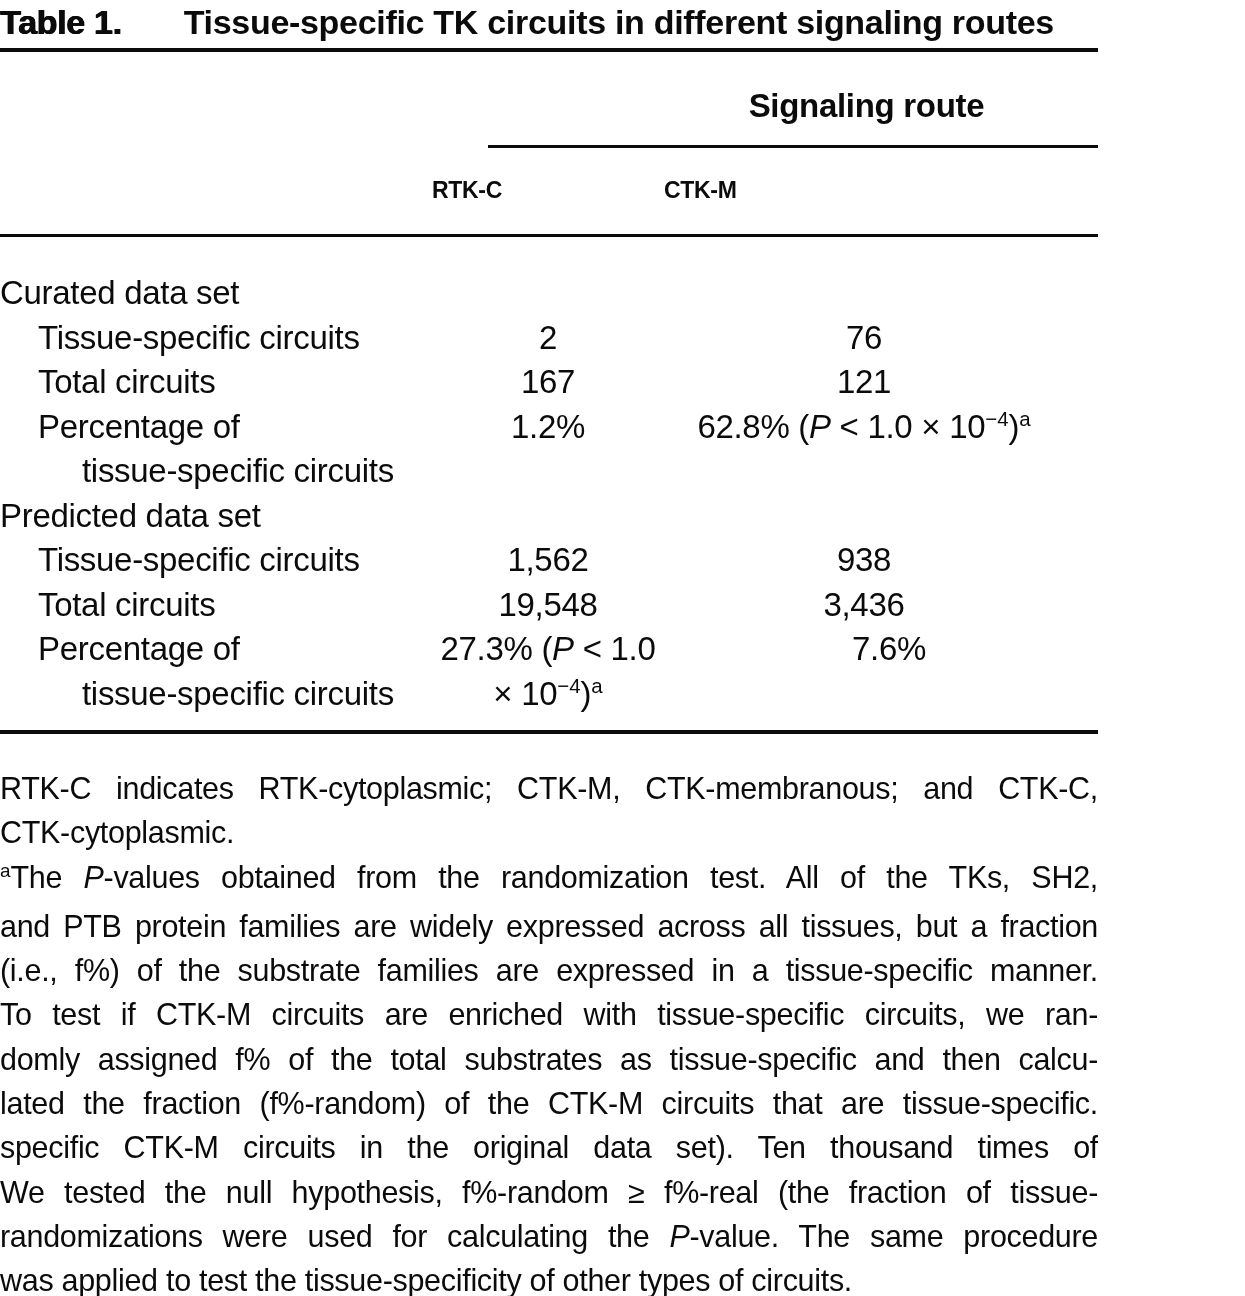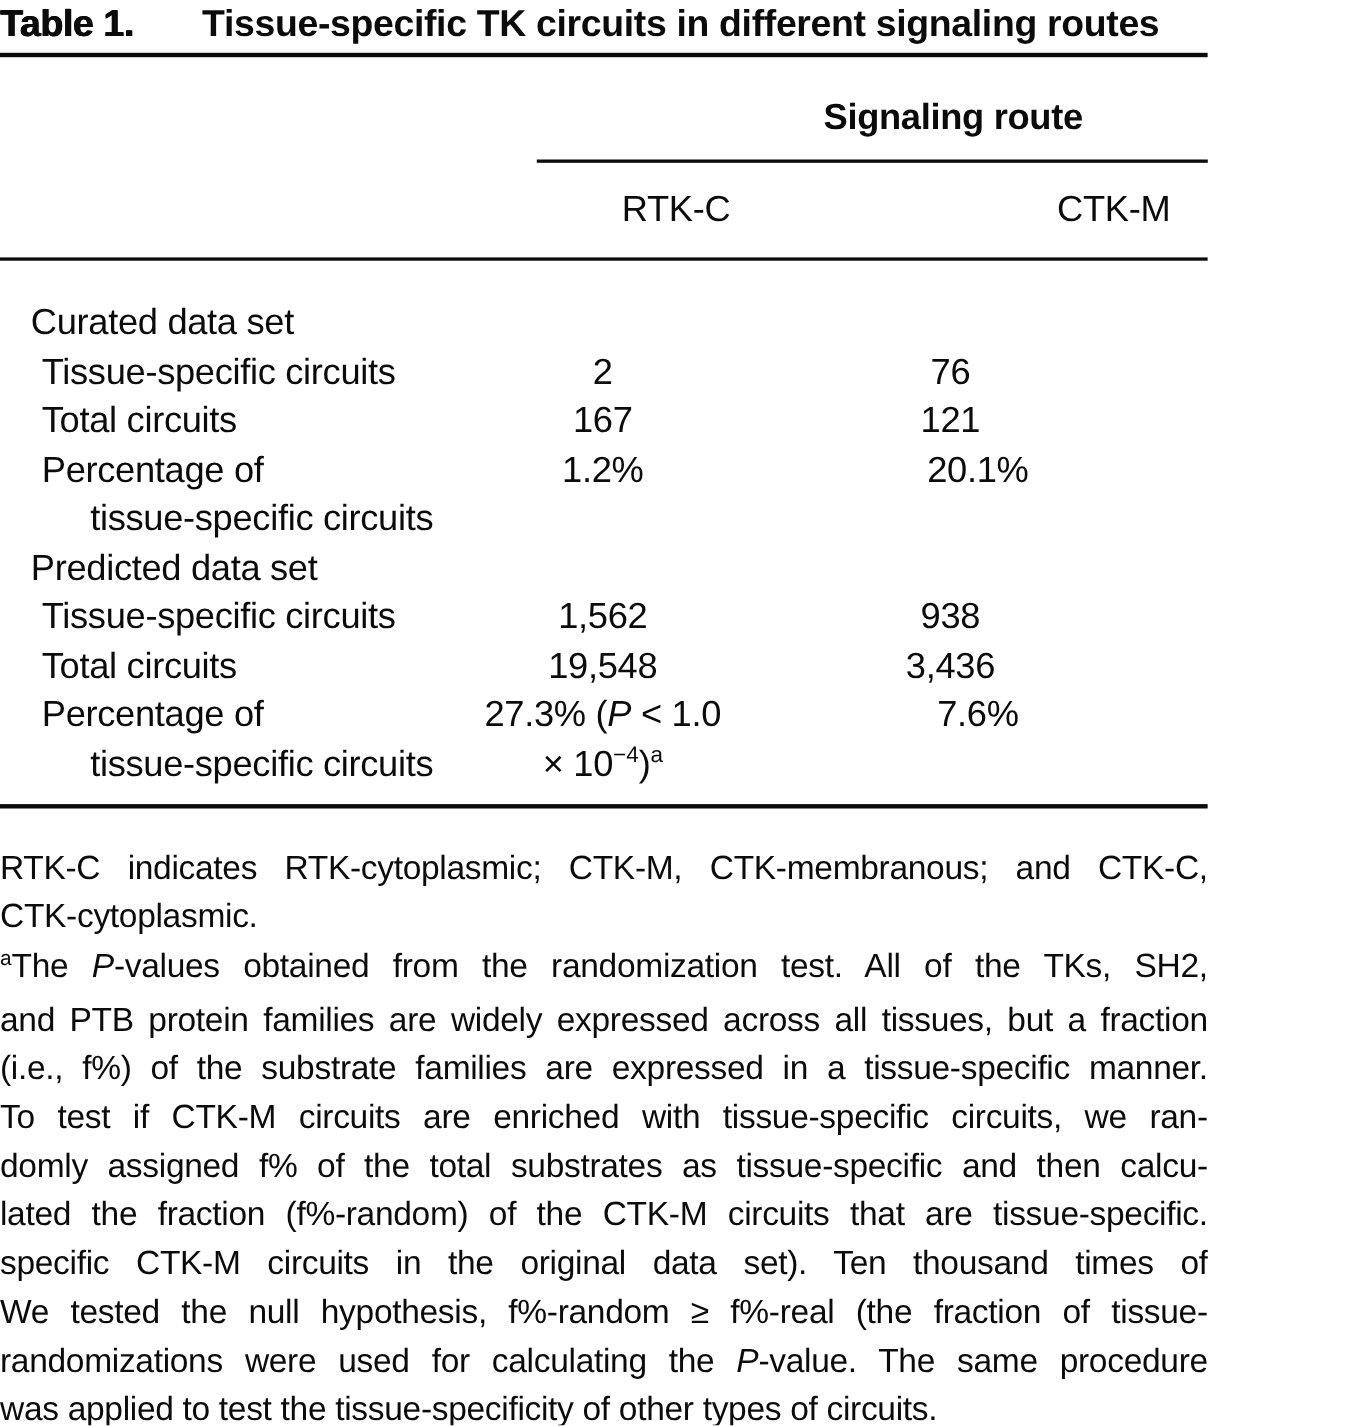--- a/index.html
+++ b/index.html
@@ -46,35 +46,35 @@
     line-height: 44px;
   }
   .span-rule { height: 3px; background: #0b0b0b; margin-top: 17px; }
 
   .grid4 {
     display: grid;
     grid-template-columns: 432px 232px 400px 181px;
   }
   .col-headers { margin-top: 20px; }
   .col-headers .hcell {
-    text-align: right;
-    font-size: 33px;
-    font-weight: normal;
+    text-align: left;
+    font-size: 23px;
+    font-weight: bold;
     line-height: 44px;
   }
   .hcell.c3, .cell.c3 { padding-left: 50px; }
 
   
   .tbody { margin-top: 34px; font-size: 33px; }
   .trow { line-height: 44.5px; }
   .trow .cell { align-self: start; }
   .cell.num { text-align: center; }
   .lbl.indent, .lbl .line1 { padding-left: 38px; }
   .lbl .line2 { padding-left: 82px; }
-  .section-lbl { grid-column: 1 / -1; padding-left: 28px; }
+  .section-lbl { grid-column: 1 / -1; }
 
   .seg-i  { font-style: italic; }
   .seg-sup {
     font-size: 0.62em;
     position: relative;
     top: -0.55em;
     letter-spacing: 0;
   }
 
   
@@ -131,20 +131,21 @@
       <div class="cell num c2">121</div>
       <div class="cell num c3">164</div>
     </div>
 
     <div class="grid4 trow">
       <div class="cell lbl">
         <div class="line1">Percentage of</div>
         <div class="line2">tissue-specific circuits</div>
       </div>
       <div class="cell num c1">1.2%</div>
+      <div class="cell num c2"><span>62.8% (</span><span class="seg-i">P</span><span> &lt; 1.0 × 10</span><span class="seg-sup">−4</span><span>)</span><span class="seg-sup">a</span></div>
       <div class="cell num c3">20.1%</div>
     </div>
 
     <div class="grid4 trow">
       <div class="cell lbl section-lbl">Predicted data set</div>
     </div>
 
     <div class="grid4 trow">
       <div class="cell lbl indent">Tissue-specific circuits</div>
       <div class="cell num c1">1,562</div>

